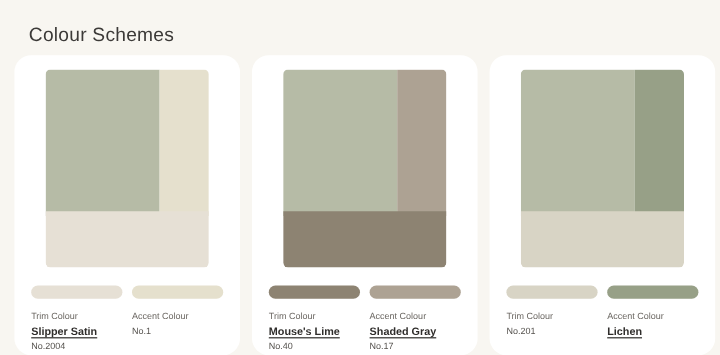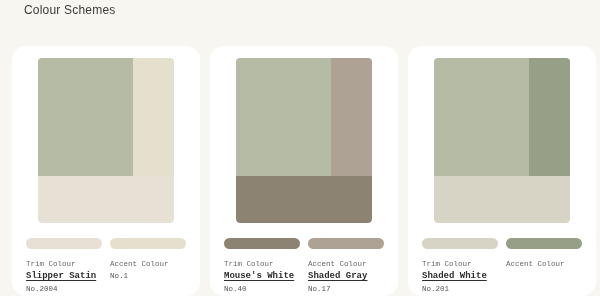--- a/index.html
+++ b/index.html
@@ -4,43 +4,42 @@
 <style>
   * { box-sizing: border-box; margin: 0; padding: 0; }
   html, body {
     width: 600px; height: 296px;
     background: #f8f6f1;
     font-family: "Liberation Sans", sans-serif;
     overflow: hidden;
   }
   #page-title {
     position: absolute;
-    left: 24px; top: 3px;
-    font-size: 12px;
+    left: 24px; top: 21px;
+    font-size: 16px;
     font-weight: 400;
     color: #3c3a38;
     letter-spacing: 0.2px;
   }
   #cards {
     position: absolute;
     left: 0; top: 46px;
     width: 600px;
     display: flex;
     gap: 10px;
     padding: 0 12px;
   }
   .card {
     position: relative;
     width: 188px;
     height: 250px;
     background: #ffffff;
     border-radius: 14px;
     padding: 12px 14px 0 14px;
     flex: 0 0 auto;
-    font-family: Liberation Mono, monospace;
   }
   .swatch {
     position: relative;
     width: 136px;
     height: 165px;
     margin: 0 auto;
     border-radius: 4px;
     overflow: hidden;
   }
   .swatch-main {
@@ -137,21 +136,21 @@
       <div class="swatch-accent" style="background: rgb(173, 162, 147);"></div>
       <div class="swatch-base" style="background: rgb(141, 131, 114);"></div>
     </div>
     <div class="pills">
       <div class="pill" style="background: rgb(141, 131, 114);"></div>
       <div class="pill" style="background: rgb(173, 162, 147);"></div>
     </div>
     <div class="meta">
       <div class="meta-col">
         <div class="meta-role">Trim Colour</div>
-        <div class="meta-name">Mouse's White</div>
+        <div class="meta-name">Mouse's Lime</div>
         <div class="meta-code">No.40</div>
       </div>
       <div class="meta-col">
         <div class="meta-role">Accent Colour</div>
         <div class="meta-name">Shaded Gray</div>
         <div class="meta-code">No.17</div>
       </div>
     </div>
   </div>
 
@@ -161,22 +160,22 @@
       <div class="swatch-accent" style="background: rgb(151, 160, 135);"></div>
       <div class="swatch-base" style="background: rgb(216, 212, 197);"></div>
     </div>
     <div class="pills">
       <div class="pill" style="background: rgb(216, 212, 197);"></div>
       <div class="pill" style="background: rgb(151, 160, 135);"></div>
     </div>
     <div class="meta">
       <div class="meta-col">
         <div class="meta-role">Trim Colour</div>
-        <div class="meta-name">Shaded White</div>
         <div class="meta-code">No.201</div>
       </div>
       <div class="meta-col">
         <div class="meta-role">Accent Colour</div>
+        <div class="meta-name">Lichen</div>
       </div>
     </div>
   </div>
 
 </div>
 
 </body></html>

